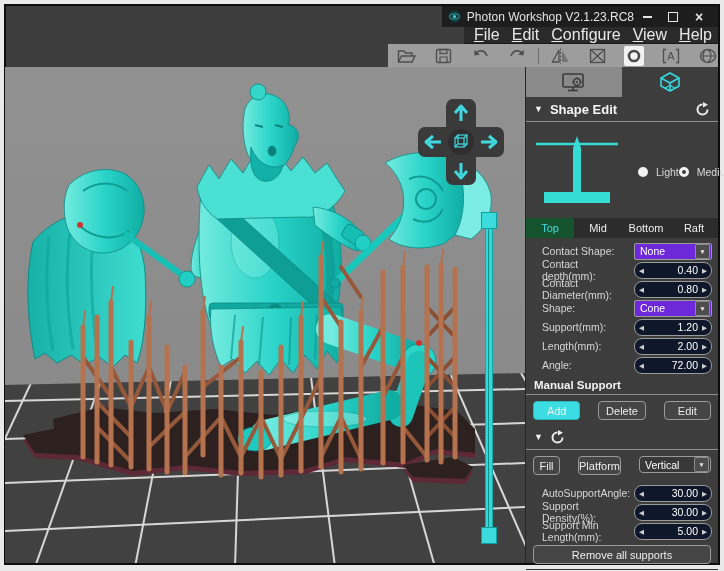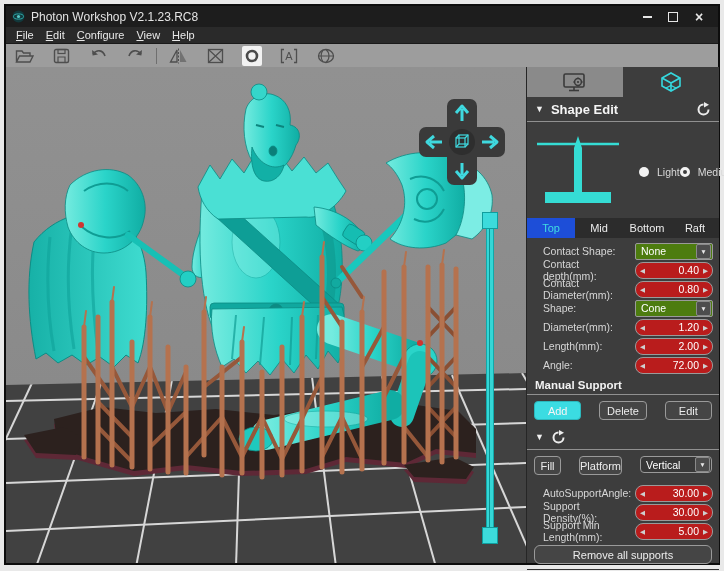--- a/index.html
+++ b/index.html
@@ -2,34 +2,34 @@
 <html><head>
 <meta charset="utf-8">
 <style>
   html,body{margin:0;padding:0;}
   body{
     width:724px;height:571px;background:#e9e9e9;position:relative;overflow:hidden;
     font-family:"Liberation Sans", sans-serif; -webkit-font-smoothing:antialiased;
   }
   .window{
     position:absolute;left:4px;top:4px;width:712px;height:557px;
-    border:2px solid #0d0d0d;background:#3d3d3d;display:flex;flex-direction:column;
+    border:2px solid #0d0d0d;background:#3d3d3d;display:flex;flex-direction:column;align-items:flex-end;
   }
   
   .titlebar{height:21px;background:#1d1d1d;display:flex;align-items:center;padding:0 6px;flex:0 0 auto;}
   .titlebar .appicon{width:13px;height:13px;margin-right:6px;flex:0 0 auto;}
   .titlebar .title{color:#e3e3e3;font-size:12px;}
   .titlebar .spacer{flex:1;}
   .winbtn{width:26px;height:16px;display:flex;align-items:center;justify-content:center;color:#e6e6e6;cursor:default;}
   .winbtn .minbar{width:9px;height:2px;background:#e6e6e6;}
   .winbtn .maxbox{width:8px;height:8px;border:1.5px solid #e6e6e6;}
   .winbtn.close{font-size:14px;font-weight:bold;}
   
   .menubar{height:16px;background:#2a2a2a;display:flex;align-items:center;padding-left:4px;flex:0 0 auto;border-bottom:1px solid #1a1a1a;}
-  .menuitem{color:#e8e8e8;font-size:11px;padding:0 6px;}
+  .menuitem{color:#e8e8e8;font-size:16px;padding:0 6px;}
   
   .toolbar{height:23px;background:#9d9d9d;display:flex;align-items:center;padding-left:8px;gap:17px;flex:0 0 auto;}
   .tbicon{width:20px;height:20px;display:flex;align-items:center;justify-content:center;}
   .tbicon.active{background:#f2f2f2;border-radius:2px;}
   .tbsep{width:1px;height:16px;background:#6f6f6f;margin:0 -6px;}
   
   .main{flex:1;display:flex;min-height:0;}
   .viewport{position:relative;width:520px;flex:0 0 auto;background:#8c8c8c;overflow:hidden;}
   .viewport svg.scene{position:absolute;left:0;top:0;}
   
@@ -55,37 +55,37 @@
   .sect-head .stitle{color:#f5f5f5;font-weight:bold;font-size:13px;flex:1;}
   .sep{height:1px;background:#909090;margin:0 0 2px 0;flex:0 0 auto;}
   .preview-row{display:flex;padding:6px 8px 4px 8px;height:84px;flex:0 0 auto;}
   .preview-diagram{width:86px;height:80px;flex:0 0 auto;}
   .radio-col{flex:1;display:flex;flex-direction:row;justify-content:space-around;padding:6px 0 6px 18px;}
   .radio-row{display:flex;align-items:center;gap:8px;}
   .radio{width:10px;height:10px;border-radius:50%;background:#f2f2f2;flex:0 0 auto;}
   .radio.ring{width:4px;height:4px;border:3px solid #f2f2f2;background:#3d3d3d;}
   .subtabs{display:flex;height:20px;background:#2c2c2c;flex:0 0 auto;align-items:stretch;}
   .subtab{flex:1;display:flex;align-items:center;justify-content:center;color:#ececec;font-size:11px;}
-  .subtab.active{background:#1d4ed8;color:#3fdce2;}
+  .subtab.active{background:#14532d;color:#3fdce2;}
   .form{padding:4px 6px 0 8px;}
   .row{display:flex;align-items:center;height:18px;margin-bottom:1px;}
   .flabel{flex:1;color:#d6d6d6;margin-left:8px;}
-  .spinner{width:76px;height:15px;background:#b91c1c;border:1px solid #9a9a9a;border-radius:8px;display:flex;align-items:center;flex:0 0 auto;}
+  .spinner{width:76px;height:15px;background:#0f172a;border:1px solid #9a9a9a;border-radius:8px;display:flex;align-items:center;flex:0 0 auto;}
   .sarr{font-size:6.5px;color:#cfcfcf;padding:0 4px;line-height:15px;}
   .sval{flex:1;text-align:right;color:#fff;font-size:10.5px;}
-  .dropdown{width:76px;height:15px;background:#4d7c0f;border:1px solid #9a9a9a;border-radius:2px;display:flex;align-items:center;flex:0 0 auto;}
+  .dropdown{width:76px;height:15px;background:#6d28d9;border:1px solid #9a9a9a;border-radius:2px;display:flex;align-items:center;flex:0 0 auto;}
   .dval{flex:1;padding-left:5px;color:#fff;font-size:10.5px;}
   .dbtn{width:13px;height:13px;margin-right:1px;background:#4d4d4d;border:1px solid #8a8a8a;border-radius:2px;
         display:flex;align-items:center;justify-content:center;font-size:6.5px;color:#e8e8e8;flex:0 0 auto;}
   .group-label{font-weight:bold;color:#f2f2f2;font-size:11.5px;padding:4px 8px 3px 8px;flex:0 0 auto;}
   .btnrow{display:flex;gap:18px;padding:4px 7px 5px 7px;flex:0 0 auto;}
   .btn{flex:1;height:17px;background:#454545;border:1px solid #9a9a9a;border-radius:4px;color:#ececec;
        display:flex;align-items:center;justify-content:center;font-size:11px;}
   .btn.accent{background:#3bdce2;border-color:#2bb8bd;color:#f4f4f4;}
-  .btn.wide{flex:1;border-radius:6px;}
+  .btn.wide{flex:1;}
   .ddv{width:70px;flex:0 0 auto;height:15px;background:#383838;border:1px solid #9a9a9a;border-radius:4px;display:flex;align-items:center;}
   .panel-bottom{flex:1;background:#4a4a4a;border-top:1px solid #333;}
   u{text-decoration:underline;}
 </style>
 </head>
 <body>
 
 <div class="window">
 
   <div class="titlebar">
@@ -488,21 +488,21 @@
           </div>
         </div>
         <div class="row">
           <span class="flabel">Shape:</span>
           <div class="dropdown">
             <span class="dval">Cone</span>
             <span class="dbtn">▼</span>
           </div>
         </div>
         <div class="row">
-          <span class="flabel">Diameter(mm):</span>
+          <span class="flabel">Support(mm):</span>
           <div class="spinner">
             <span class="sarr">◀</span>
             <span class="sval">1.20</span>
             <span class="sarr">▶</span>
           </div>
         </div>
         <div class="row">
           <span class="flabel">Length(mm):</span>
           <div class="spinner">
             <span class="sarr">◀</span>

